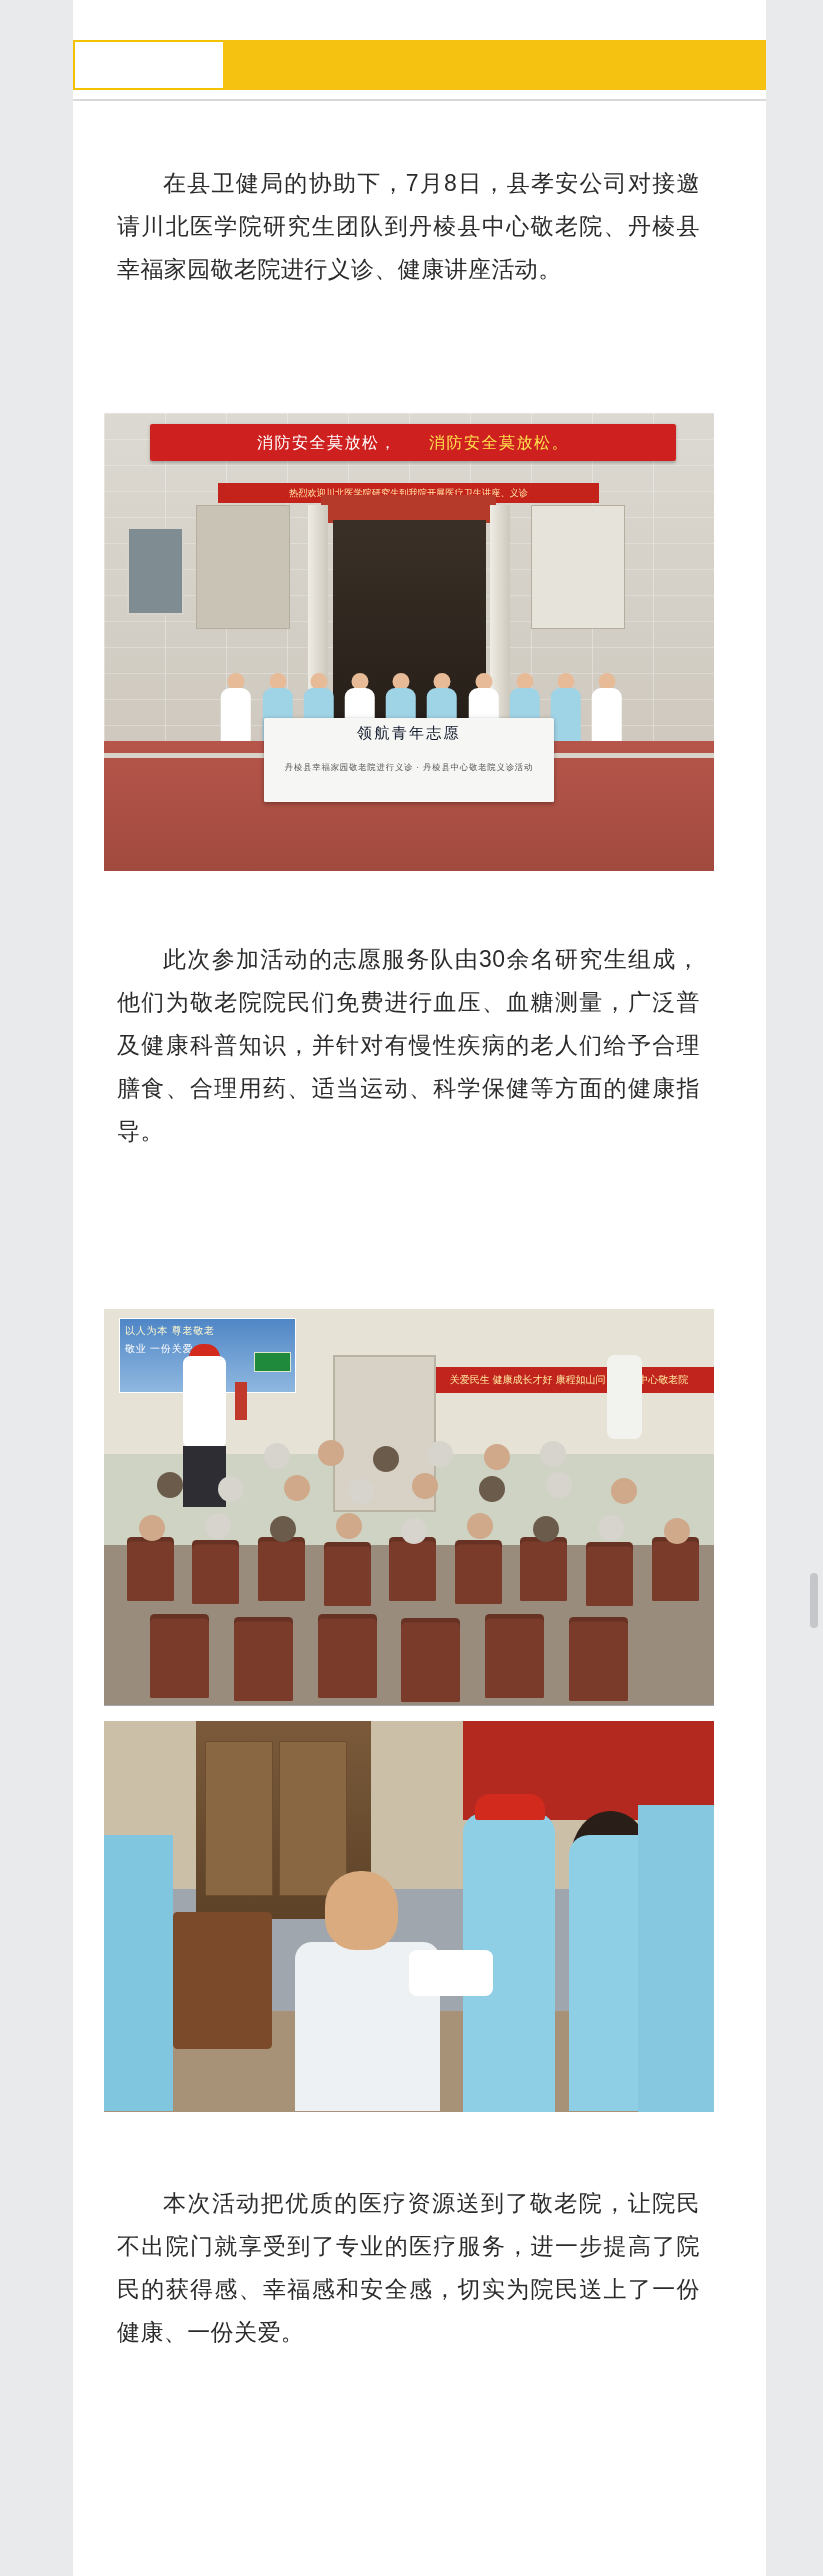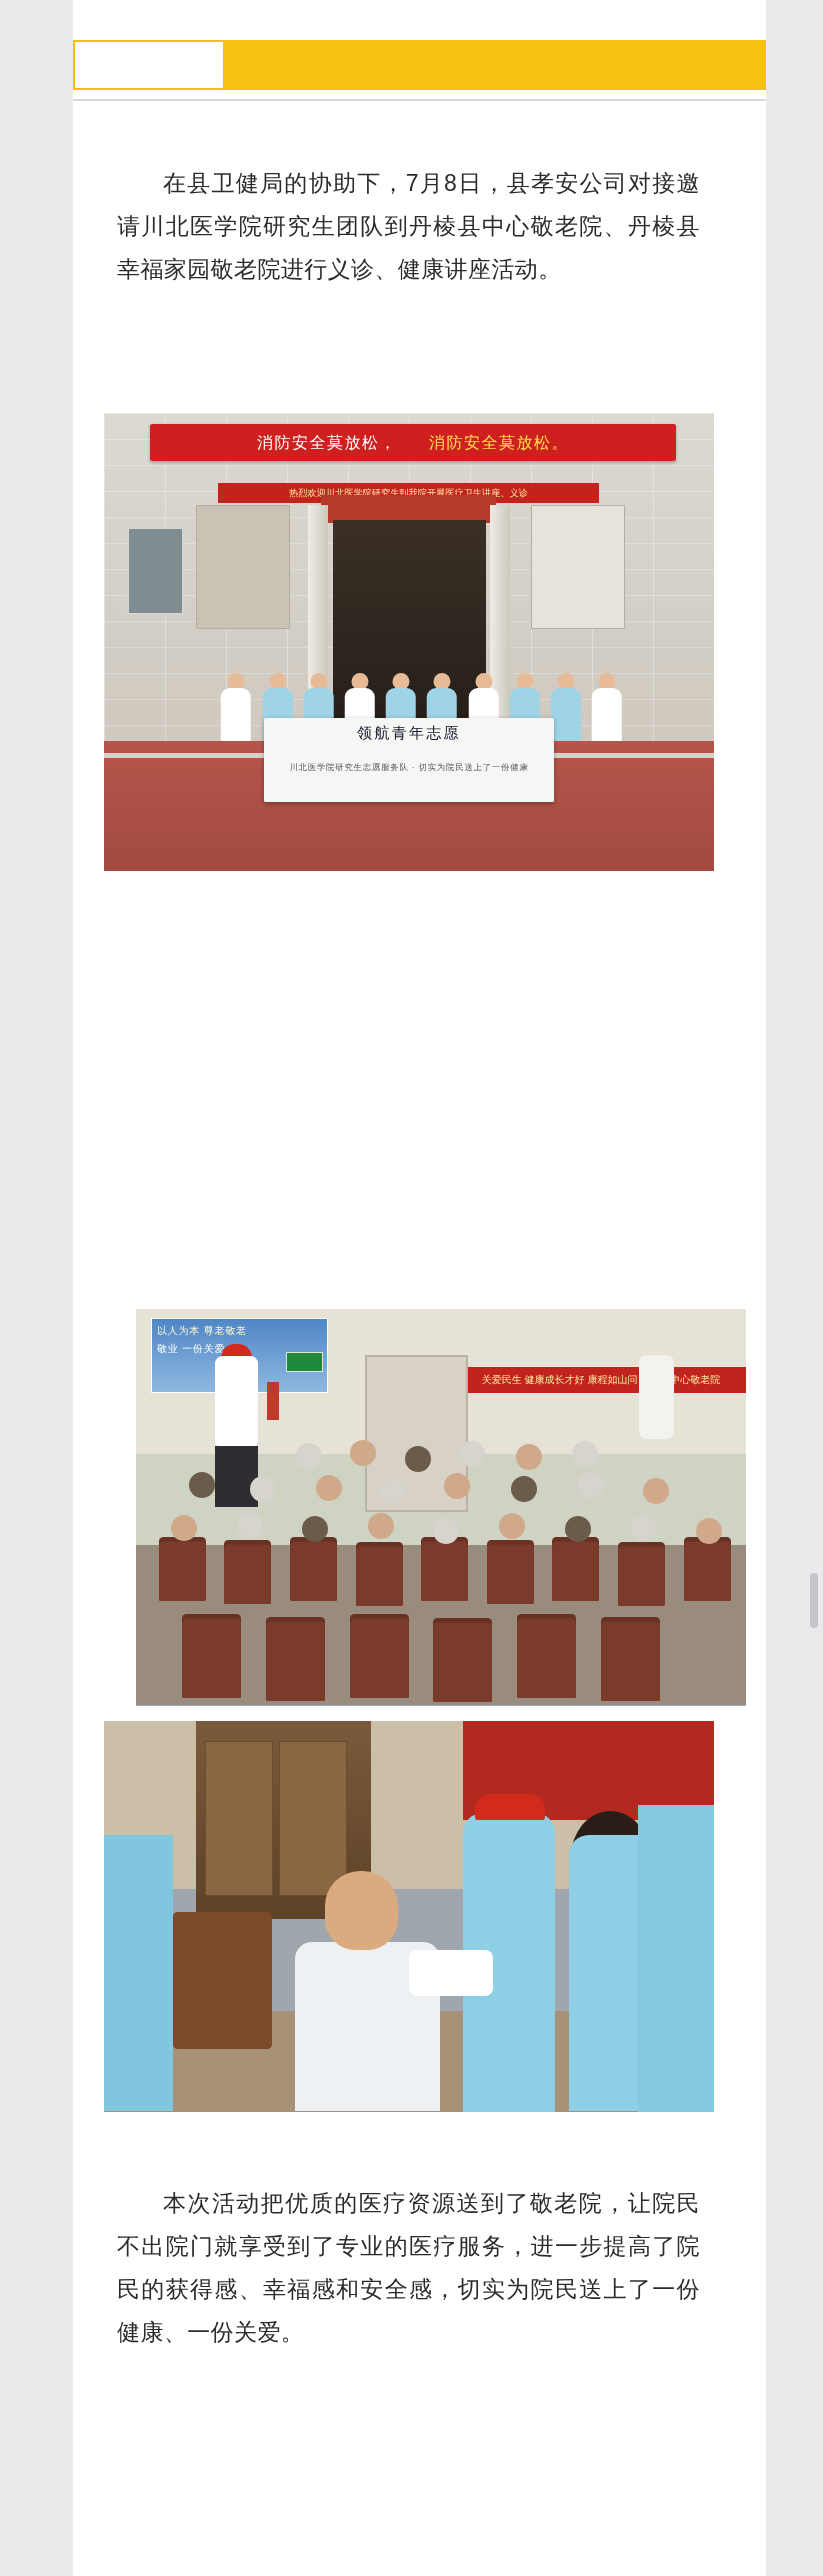--- a/index.html
+++ b/index.html
@@ -98,21 +98,21 @@
 
   
   .photo {
     position: absolute;
     left: 104px;
     width: 610px;
     overflow: hidden;
     background: #9fa6ad;
   }
   #photo1 { top: 413px; height: 458px; }
-  #photo2 { top: 1309px; height: 397px; margin-left: 32px; }
+  #photo2 { top: 1309px; height: 397px; }
   #photo3 { top: 1721px; height: 391px; }
 
   
   .p1-wall {
     position: absolute; left: 0; top: 0; width: 610px; height: 328px;
     background: linear-gradient(#dcd9d2, #cfc9bf);
   }
   .p1-tile-grid {
     position: absolute; left: 0; top: 0; width: 610px; height: 328px;
     background-image:
@@ -408,24 +408,25 @@
         </div>
       <div class="person" style="left:485px">
           <div class="head"></div>
           <div class="body" style="background:#ffffff"></div>
         </div>
     </div>
     <div class="p1-ground"></div>
     <div class="p1-ground-line"></div>
     <div class="p1-white-banner">
       <div class="wb-title">领航青年志愿</div>
-      <div class="wb-sub">川北医学院研究生志愿服务队 · 切实为院民送上了一份健康</div>
+      <div class="wb-sub">丹棱县幸福家园敬老院进行义诊 · 丹棱县中心敬老院义诊活动</div>
     </div>
   </div>
 
+  <p class="para" id="para2">此次参加活动的志愿服务队由30余名研究生组成，他们为敬老院院民们免费进行血压、血糖测量，广泛普及健康科普知识，并针对有慢性疾病的老人们给予合理膳食、合理用药、适当运动、科学保健等方面的健康指导。</p>
 
   <div class="photo" id="photo2">
     <div class="p2-wall"></div>
     <div class="p2-wall-lower"></div>
     <div class="p2-floor"></div>
     <div class="p2-poster">
       <div class="pt">以人为本  尊老敬老</div>
       <div class="pt pt2">敬业  一份关爱</div>
     </div>
     <div class="p2-red-banner">关爱民生  健康成长才好  康程如山问  丹棱县中心敬老院</div>

